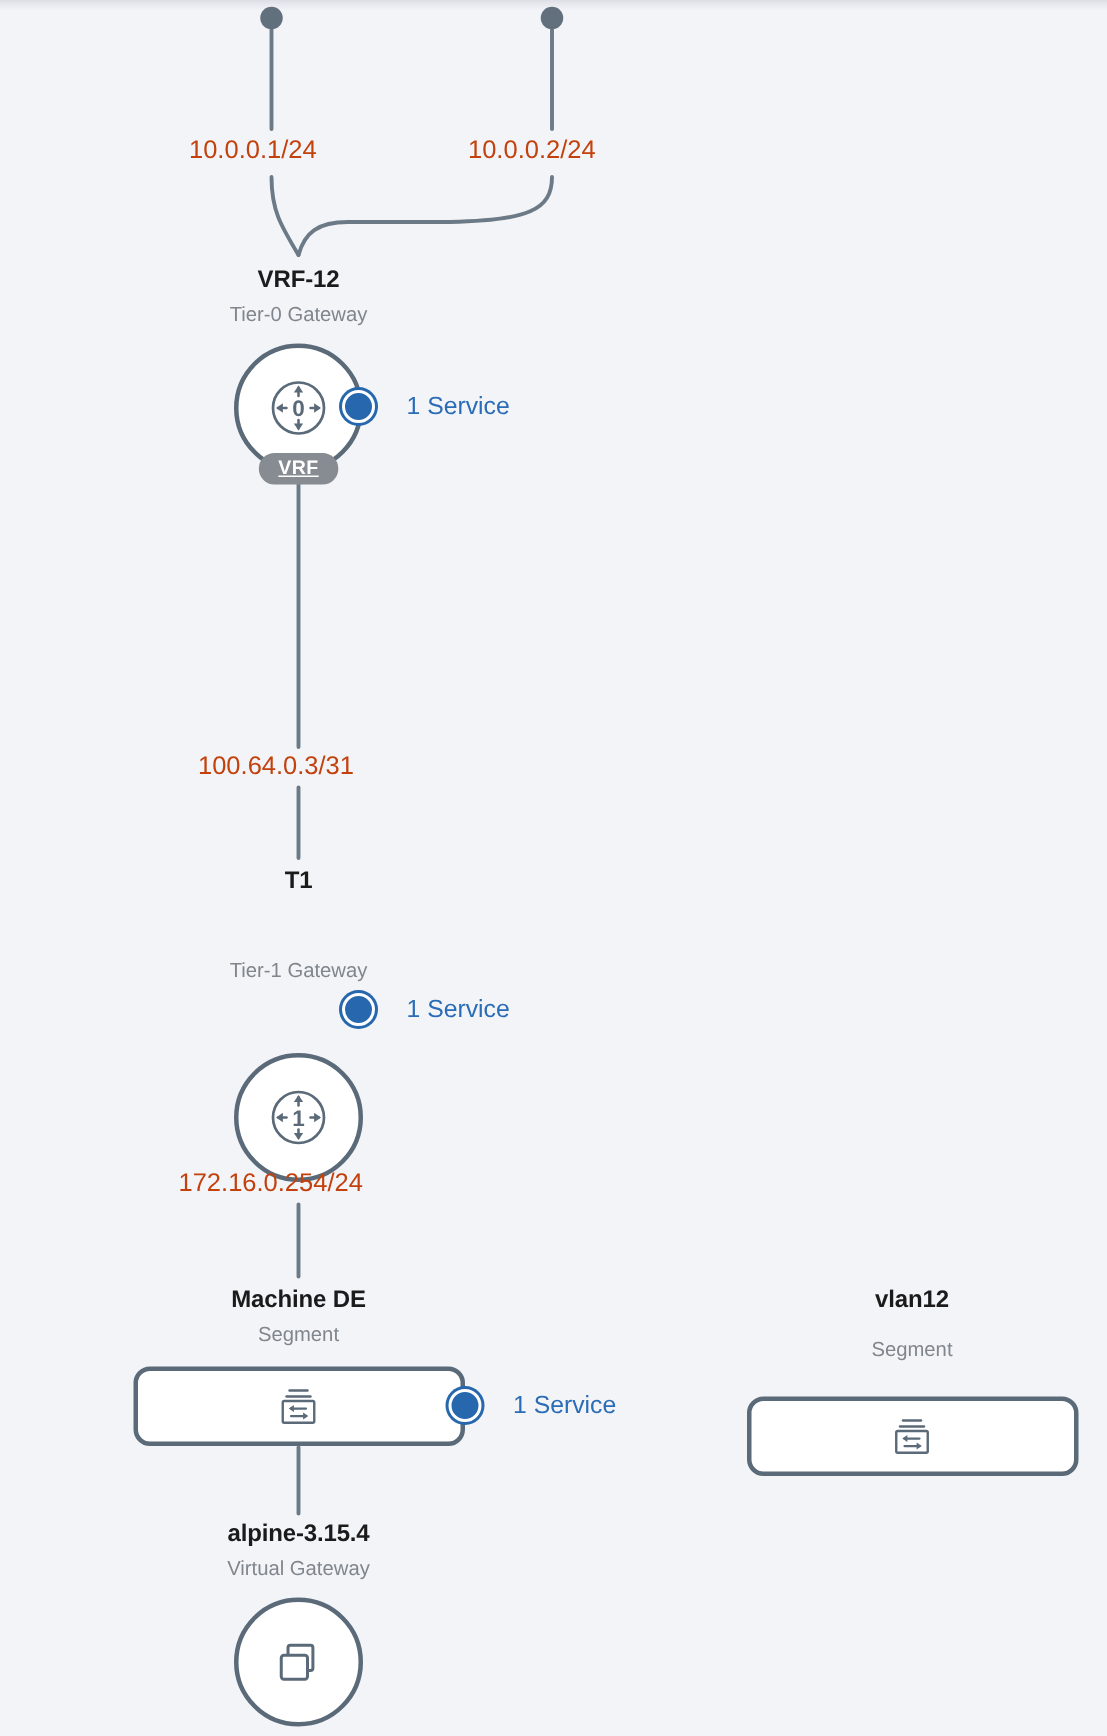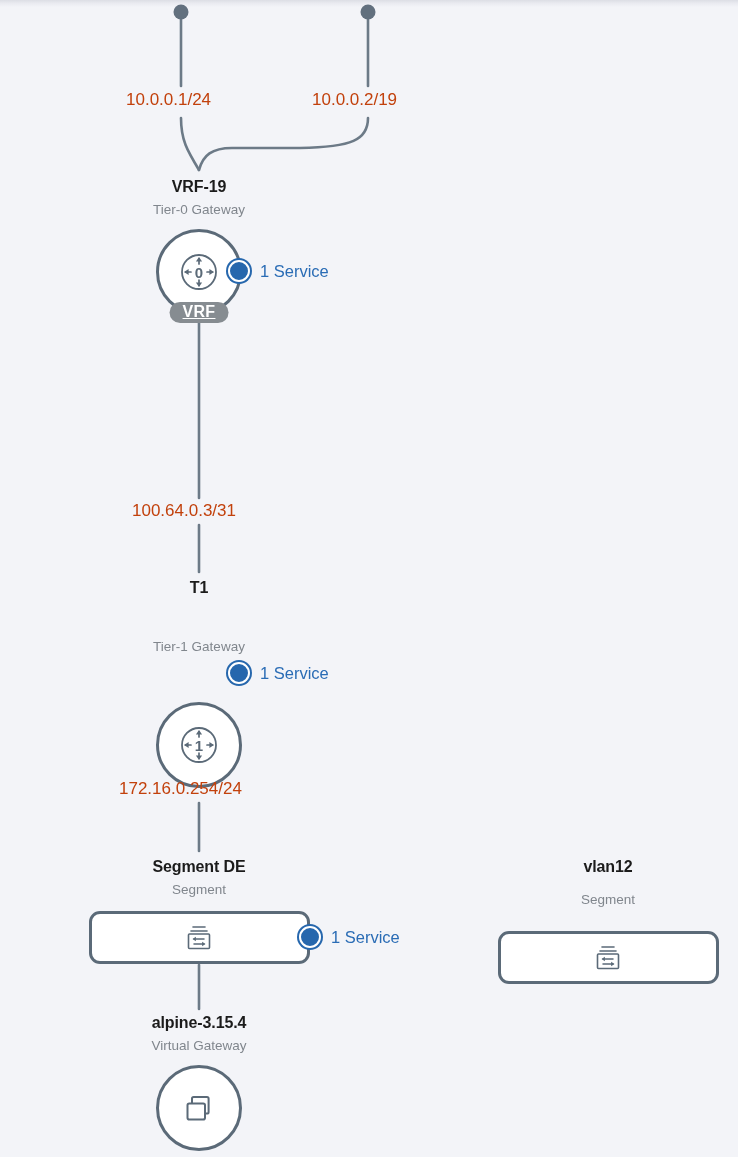--- a/index.html
+++ b/index.html
@@ -89,21 +89,21 @@
   }
 
   
   .vrf-badge {
     position: absolute;
     left: 50%;
     transform: translateX(-50%);
     bottom: -8px;
     background: #868c91;
     color: #ffffff;
-    font-size: 16px;
+    font-size: 13px;
     font-weight: bold;
     letter-spacing: 0.3px;
     padding: 2px 13px 3px 13px;
     border-radius: 11px;
     line-height: 16px;
     text-decoration: underline;
   }
 
   
   .seg-box {
@@ -117,21 +117,21 @@
     display: flex;
     align-items: center;
     justify-content: center;
   }
 
   
   .svc {
     position: absolute;
     display: flex;
     align-items: center;
-    gap: 10px;
+    gap: 21px;
     white-space: nowrap;
   }
   .svc-dot {
     width: 22px;
     height: 22px;
     border-radius: 50%;
     background: #2667ad;
     border: 2.5px solid #ffffff;
     box-shadow: 0 0 0 2px #2667ad;
     box-sizing: border-box;
@@ -168,25 +168,25 @@
     <line x1="199" y1="803" x2="199" y2="851"></line>
 
     <line x1="199" y1="965" x2="199" y2="1009"></line>
   </g>
   <circle cx="181" cy="12" r="7.5" fill="#62707e"></circle>
   <circle cx="368" cy="12" r="7.5" fill="#62707e"></circle>
 </svg>
 
 <div class="ip-label" style="left:126px; top:90px;">10.0.0.1/24</div>
 
-<div class="ip-label" style="left:312px; top:90px;">10.0.0.2/19</div>
+<div class="ip-label" style="left:312px; top:90px;">10.0.0.2/24</div>
 
 <div class="node" style="left:99px; top:177px; width:200px;">
 
-  <div class="node-title">VRF-19</div>
+  <div class="node-title">VRF-12</div>
   <div class="node-subtitle">Tier-0 Gateway</div>
 
   <div class="gw-wrap">
     <div class="gw-circle">
 
       <svg width="44" height="44" viewBox="0 0 44 44">
         <circle cx="22" cy="22" r="17" fill="none" stroke="#5b6a78" stroke-width="1.8"></circle>
         <g stroke="#5b6a78" stroke-width="1.7" stroke-linecap="round" fill="none">
           <line x1="22" y1="14" x2="22" y2="8.5"></line>
           <line x1="22" y1="30" x2="22" y2="35.5"></line>
@@ -242,21 +242,21 @@
 
 <div class="svc" style="left:228px; top:662px;">
   <span class="svc-dot"></span>
   <span class="svc-label">1 Service</span>
 </div>
 
 <div class="ip-label" style="left:119px; top:779px;text-align:center;">172.16.0.254/24</div>
 
 <div class="node" style="left:88px; top:857px; width:222px;">
 
-  <div class="node-title">Segment DE</div>
+  <div class="node-title">Machine DE</div>
   <div class="node-subtitle">Segment</div>
 
   <div class="seg-box">
     <svg width="32" height="32" viewBox="0 0 32 32">
       <g stroke="#5b6a78" stroke-width="1.6" fill="none" stroke-linecap="round">
         <line x1="10" y1="5" x2="22" y2="5"></line>
         <line x1="8" y1="9" x2="24" y2="9"></line>
       </g>
       <rect x="5.5" y="12" width="21" height="14.5" rx="1" fill="none" stroke="#5b6a78" stroke-width="1.6"></rect>
       <g stroke="#5b6a78" stroke-width="1.5" stroke-linecap="round" fill="none">

